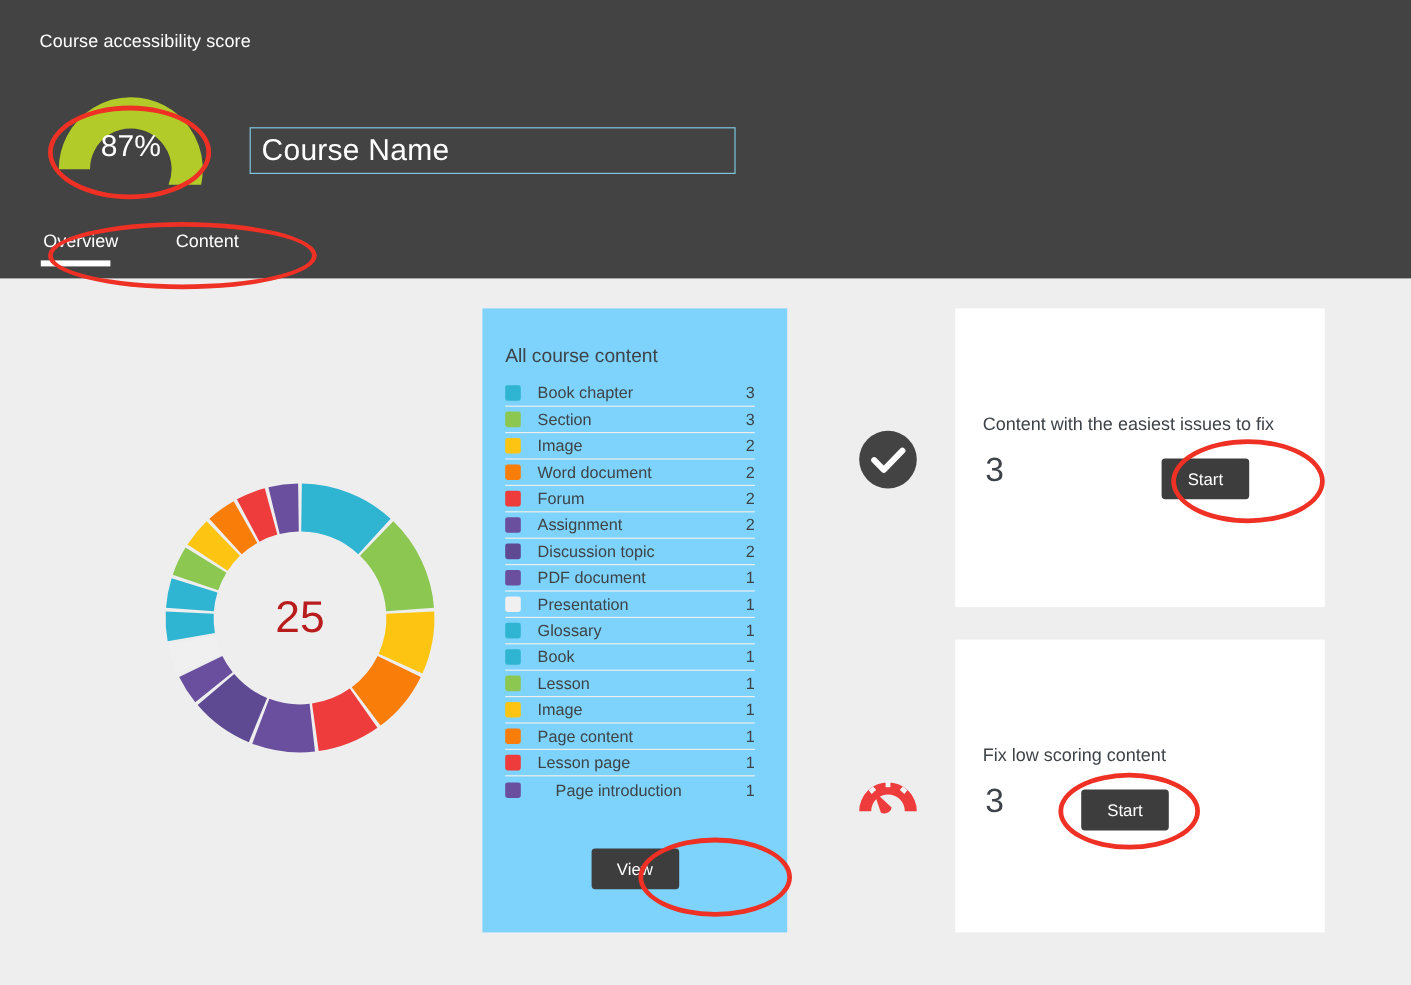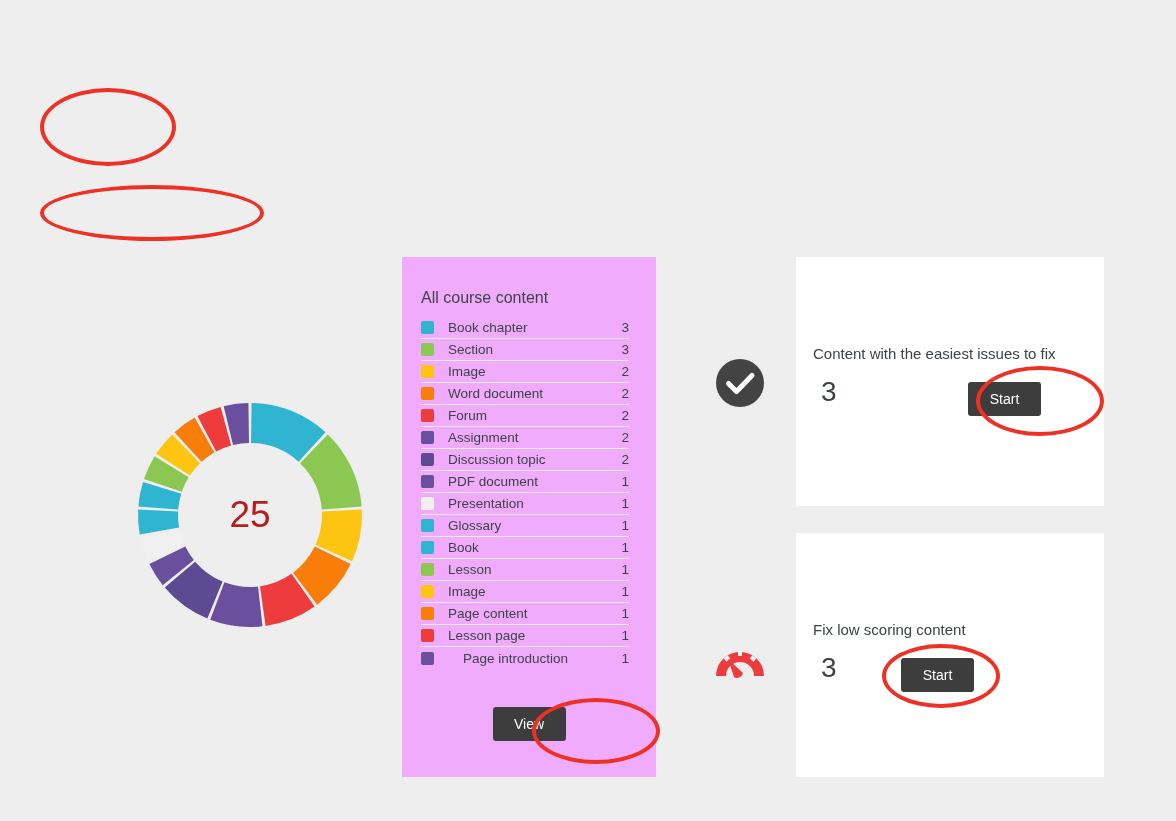--- a/index.html
+++ b/index.html
@@ -66,21 +66,21 @@
     position: absolute; left: 0; top: 0; width: 260px; height: 260px;
     display: flex; align-items: center; justify-content: center;
     font-size: 37px; color: #b91c1c;
     pointer-events: none;
   }
 
   
   .legend-card {
     position: absolute; left: 402px; top: 257px;
     width: 254px; height: 520px;
-    background: #f0abfc;
+    background: #7dd3fc;
   }
   .legend-title {
     position: absolute; left: 19px; top: 32px;
     font-size: 16px; color: #3d4348;
   }
   .legend-list {
     position: absolute; left: 19px; top: 60px; right: 27px;
   }
   .legend-row {
     display: flex; align-items: center;
@@ -121,21 +121,21 @@
   #card-easiest { top: 257px; height: 249px; }
   #card-lowscore { top: 533px; height: 244px; }
 
   .task-icon {
     position: absolute; width: 52px; height: 52px;
   }
   #icon-check { left: 714px; top: 357px; }
   #icon-gauge { left: 712px; top: 632px; }
 
   .task-heading {
-    position: absolute; left: 17px; font-size: 15px; color: #3d4348;
+    position: absolute; left: 23px; font-size: 15px; color: #3d4348;
     white-space: nowrap;
   }
   #card-easiest .task-heading { top: 88px; }
   #card-lowscore .task-heading { top: 88px; }
 
   .task-count {
     position: absolute; left: 25px; font-size: 28px; color: #3d4348;
   }
   #card-easiest .task-count { top: 119px; }
   #card-lowscore .task-count { top: 119px; }
@@ -155,20 +155,45 @@
   #annot-tabs   { left: 40px;  top: 185px; width: 224px; height: 56px; }
   #annot-view   { left: 532px; top: 698px; width: 128px; height: 66px; }
   #annot-start1 { left: 976px; top: 366px; width: 128px; height: 70px; }
   #annot-start2 { left: 882px; top: 644px; width: 118px; height: 64px; }
 </style>
 </head>
 <body>
 
 <div id="app">
 
+  <div class="header">
+
+    <div class="header-title">Course accessibility score</div>
+
+    <div class="gauge-wrap">
+      <svg class="gauge-svg" width="146" height="92" viewBox="0 0 146 92">
+        <path id="gauge-arc-path" fill="none" stroke-width="26" stroke-linecap="butt" d="M 26 79 A 47 47 0 1 1 100.02524684603411 117.45303671897608" stroke="#b3cb29"></path>
+      </svg>
+      <div class="gauge-value">87%</div>
+    </div>
+
+    <div class="course-name-field">
+      <span class="course-name-text">Course Name</span>
+    </div>
+
+    <div class="tabs">
+      <div class="tab">
+        <span>Overview</span>
+        <span class="tab-underline"></span>
+      </div>
+      <div class="tab">
+        <span>Content</span>
+      </div>
+    </div>
+  </div>
 
   <div class="donut-area">
     <svg id="donut-svg" width="260" height="260" viewBox="0 0 260 260">
         <path d="M 131.56376419798428 18.01091731095792 A 112 112 0 0 1 205.52186740937702 47.29300184990102 L 178.54977190602807 76.83121547493636 A 72 72 0 0 0 131.00527698441846 58.0070182713301 Z" fill="#2fb5d2"></path>
         <path d="M 207.8017374914077 49.433942362071065 A 112 112 0 0 1 241.66990824941507 121.40746884979629 L 201.78779816033824 124.47622997486904 A 72 72 0 0 0 180.0154026730478 78.20753437561712 Z" fill="#8cc751"></path>
         <path d="M 241.8662873822406 124.5288257828913 A 112 112 0 0 1 231.99657001029183 176.26769614034868 L 195.56922357804476 159.743518947367 A 72 72 0 0 0 201.91404188858326 126.48281657471584 Z" fill="#fdc511"></path>
         <path d="M 230.6649331855067 179.09756844037665 A 112 112 0 0 1 197.0906430337456 219.68191354625813 L 173.12969909312218 187.65265870830882 A 72 72 0 0 0 194.71317133354003 161.56272256881357 Z" fill="#f97d09"></path>
         <path d="M 194.56041941101688 221.52022861353439 A 112 112 0 0 1 145.58738730752737 240.91002369905587 L 140.02046326912472 201.29930094939306 A 72 72 0 0 0 171.50312676422513 188.83443268012925 Z" fill="#ee3b3b"></path>
         <path d="M 142.48452040710845 241.3020069459868 A 112 112 0 0 1 90.22802021028868 234.70047575635363 L 104.43229870661415 197.30744870051305 A 72 72 0 0 0 138.02576311885542 201.55129017956295 Z" fill="#6a4f9e"></path>
         <path d="M 87.32011784876934 233.5491557645791 A 112 112 0 0 1 44.7077095558855 202.58942891907066 L 75.16924185735496 176.66463287654543 A 72 72 0 0 0 102.56293290278029 196.56731442008655 Z" fill="#5d4a93"></path>

